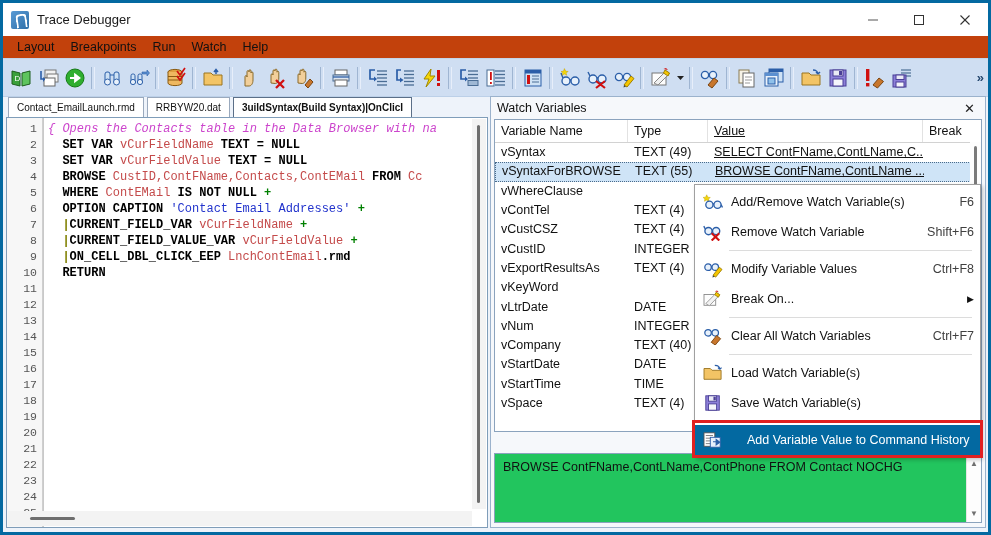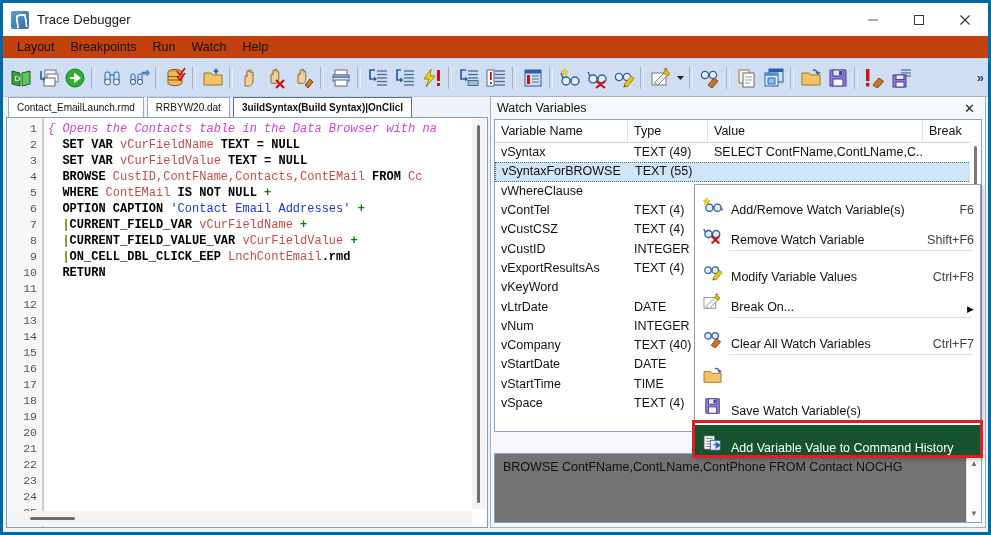--- a/index.html
+++ b/index.html
@@ -149,21 +149,21 @@
   .grid-head{
     display:flex;height:22px;background:#ffffff;border-bottom:1px solid #d2d2d2;
     align-items:center;
   }
   .grid-head div{
     font-size:12.5px;color:#111;padding-left:6px;box-sizing:border-box;
     border-right:1px solid #e2e2e2;height:22px;line-height:22px;overflow:hidden;
   }
   .c-name{width:133px;flex:none;}
   .c-type{width:80px;flex:none;}
-  .c-val{width:215px;flex:none;}
+  .c-val{width:215px;flex:none;text-decoration:underline;}
   .c-brk{flex:1;border-right:none !important;}
 
   .grow{
     display:flex;height:19.3px;align-items:center;box-sizing:border-box;justify-content:flex-end;
   }
   .grow div{
     font-size:12.5px;color:#111;padding-left:6px;box-sizing:border-box;
     height:19px;line-height:19px;overflow:hidden;white-space:nowrap;
   }
   .grow.selected{
@@ -177,21 +177,21 @@
   }
 
   
   .ctxmenu{
     position:absolute;left:203px;top:87px;width:285px;
     background:#ffffff;border:1px solid #a0a0a0;
     box-shadow:2px 2px 4px rgba(0,0,0,0.22);
     padding:2px 0;z-index:40;
   }
   .ci{
-    display:flex;align-items:flex-end;height:30px;padding:0 6px 0 4px;
+    display:flex;align-items:center;height:30px;padding:0 6px 0 4px;
     font-size:12.5px;color:#111;position:relative;
   }
   .ci .ico{width:28px;height:24px;flex:none;display:flex;align-items:center;justify-content:center;}
   .ci .lbl{flex:1;padding-left:4px;}
   .ci .acc{color:#404040;font-size:12.5px;padding-left:10px;}
   .ci .arrow{font-size:9px;color:#111;padding-left:10px;}
   .ci.hl{background:#1c7ed6;}
   .ci.hl .lbl{color:#ffffff;}
   .csep{height:1px;background:#dcdcdc;margin:3px 8px 3px 34px;}
   .ci-highlightbox{
@@ -199,21 +199,21 @@
     border:3px solid #e02020;box-sizing:border-box;pointer-events:none;
   }
   .last-wrap{position:relative;}
 
   
   .var-label{
     position:absolute;left:5px;top:358px;font-size:14px;color:#111;
   }
   .detail-box{
     position:absolute;left:3px;top:356px;right:3px;bottom:4px;
-    background:#737373;border:1px solid #8ba3bd;box-sizing:border-box;overflow:hidden;
+    background:#22c55e;border:1px solid #8ba3bd;box-sizing:border-box;overflow:hidden;
   }
   .detail-text{
     padding:6px 8px;font-size:12.5px;color:#111;white-space:nowrap;
   }
   .detail-scroll{
     position:absolute;right:0;top:0;bottom:0;width:14px;background:#fdfdfd;border-left:1px solid #e6e6e6;
   }
   .detail-scroll .up,.detail-scroll .dn{
     position:absolute;left:0;width:14px;height:14px;display:flex;align-items:center;justify-content:center;
     color:#707070;font-size:8px;
@@ -620,20 +620,21 @@
         <div id="grid-rows">
             <div class="grow">
               <div class="c-name">vSyntax</div>
               <div class="c-type">TEXT (49)</div>
               <div class="c-val">SELECT ContFName,ContLName,C...</div>
               <div class="c-brk"></div>
             </div>
             <div class="grow selected">
               <div class="c-name">vSyntaxForBROWSE</div>
               <div class="c-type">TEXT (55)</div>
+              <div class="c-val">BROWSE ContFName,ContLName ...</div>
               <div class="c-brk"></div>
             </div>
             <div class="grow">
               <div class="c-name">vWhereClause</div>
               <div class="c-type"></div>
               <div class="c-val"></div>
               <div class="c-brk"></div>
             </div>
             <div class="grow">
               <div class="c-name">vContTel</div>
@@ -774,35 +775,36 @@
             <span class="acc">Ctrl+F7</span>
           </div>
           <div class="csep"></div>
           <div class="ci">
             <span class="ico">
               <svg width="20" height="18" viewBox="0 0 22 20">
                 <path d="M1 5 L8 5 L10 7 L20 7 L20 17 L1 17 Z" fill="#f3c465" stroke="#9a7420"></path>
                 <path d="M13 1.5 C16.5 1.5 18.5 3.5 18.5 6 M18.5 6 L16.5 4 M18.5 6 L20.5 4" fill="none" stroke="#2b5ea8" stroke-width="1.4"></path>
               </svg>
             </span>
+            <span class="lbl">Load Watch Variable(s)</span>
           </div>
           <div class="ci">
             <span class="ico">
               <svg width="20" height="18" viewBox="0 0 22 20">
                 <rect x="3" y="2" width="15" height="16" fill="#8c7fd8" stroke="#4a3f96"></rect>
                 <rect x="6" y="2" width="9" height="6" fill="#eaeaf5" stroke="#4a3f96"></rect>
                 <rect x="6" y="11" width="9" height="7" fill="#f5f5fb" stroke="#4a3f96"></rect>
                 <rect x="11.5" y="3" width="2.6" height="4" fill="#4a3f96"></rect>
               </svg>
             </span>
             <span class="lbl">Save Watch Variable(s)</span>
           </div>
           <div class="csep"></div>
           <div class="last-wrap">
-            <div class="ci hl" style="background: #14532d;">
+            <div class="ci hl" style="background: #0369a1; gap: 16px;">
               <span class="ico">
                 <svg width="20" height="18" viewBox="0 0 22 20">
                   <rect x="1" y="2" width="12" height="15" fill="#ffffff" stroke="#555"></rect>
                   <g stroke="#777">
                     <line x1="3" y1="5" x2="11" y2="5"></line>
                     <line x1="3" y1="8" x2="11" y2="8"></line>
                     <line x1="3" y1="11" x2="11" y2="11"></line>
                     <line x1="3" y1="14" x2="9" y2="14"></line>
                   </g>
                   <rect x="8" y="7" width="11" height="11" fill="#e8f1fb" stroke="#2b5ea8"></rect>

